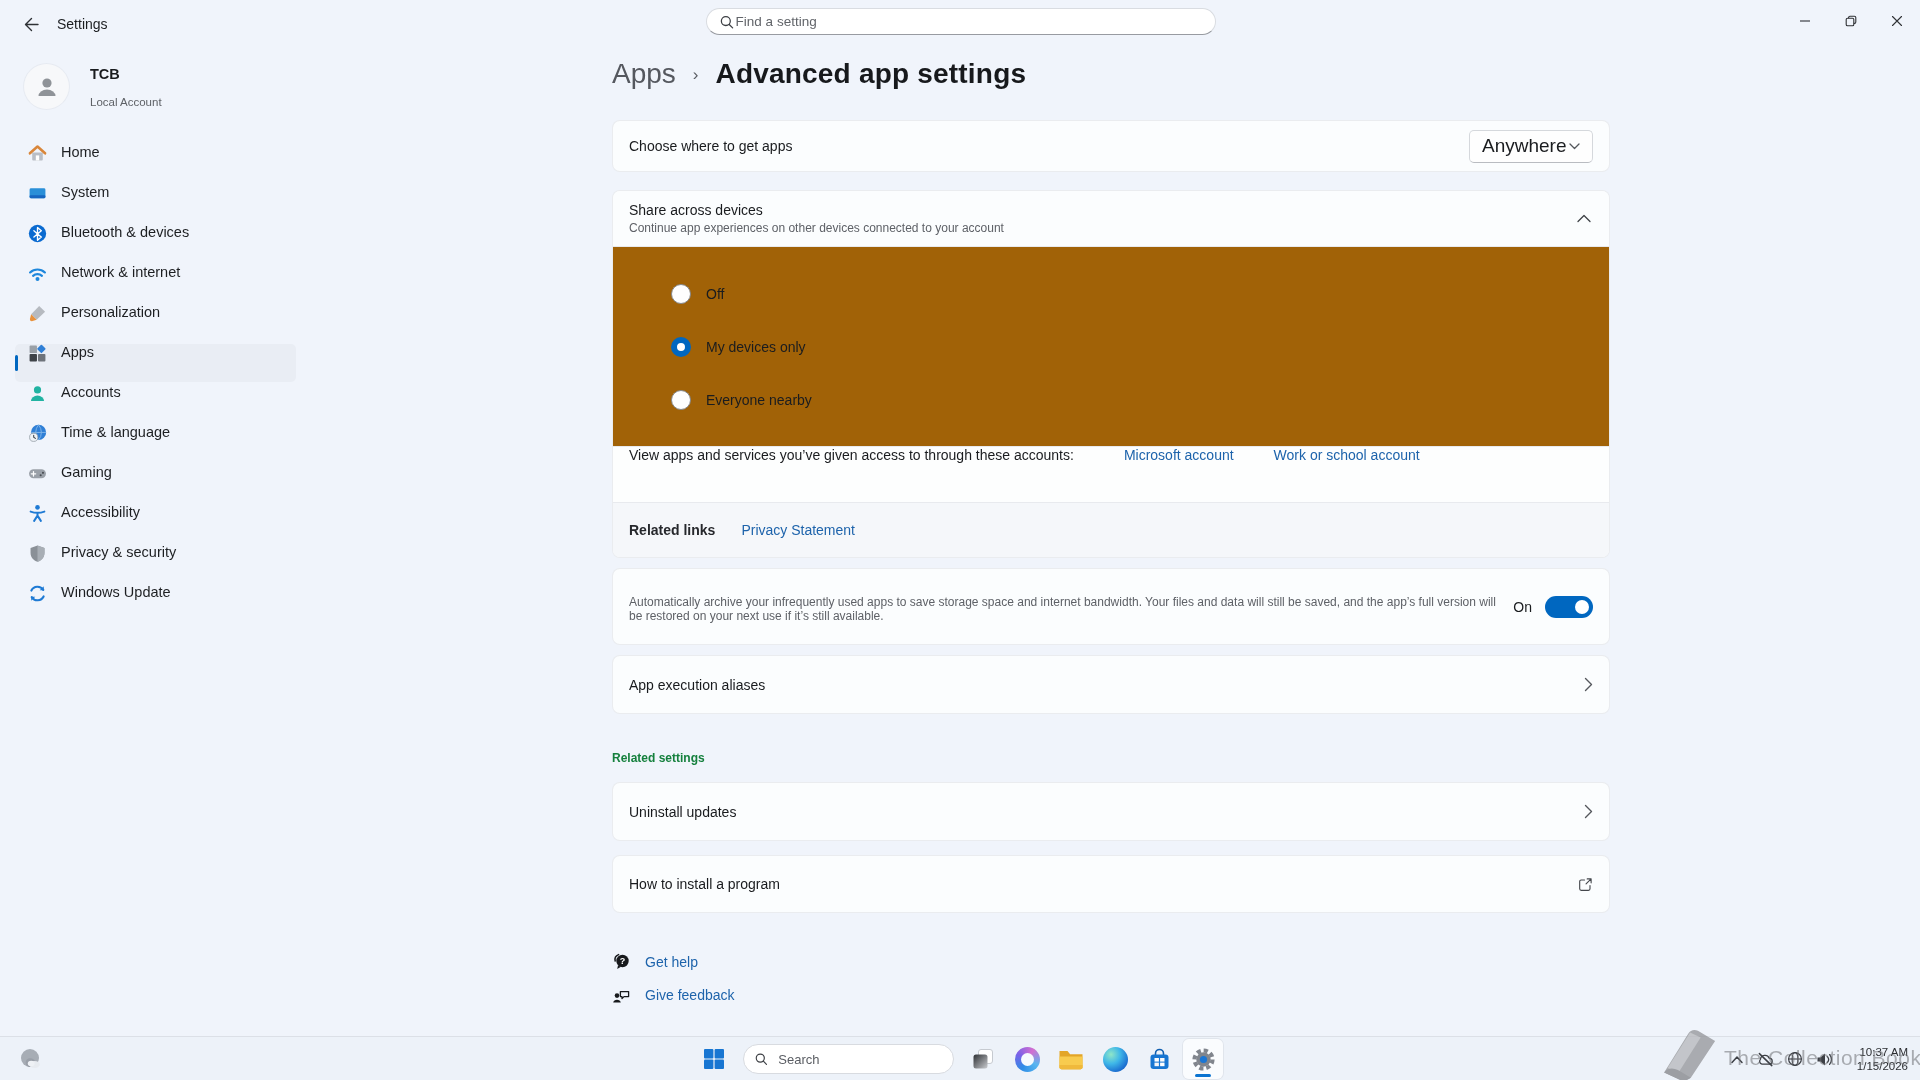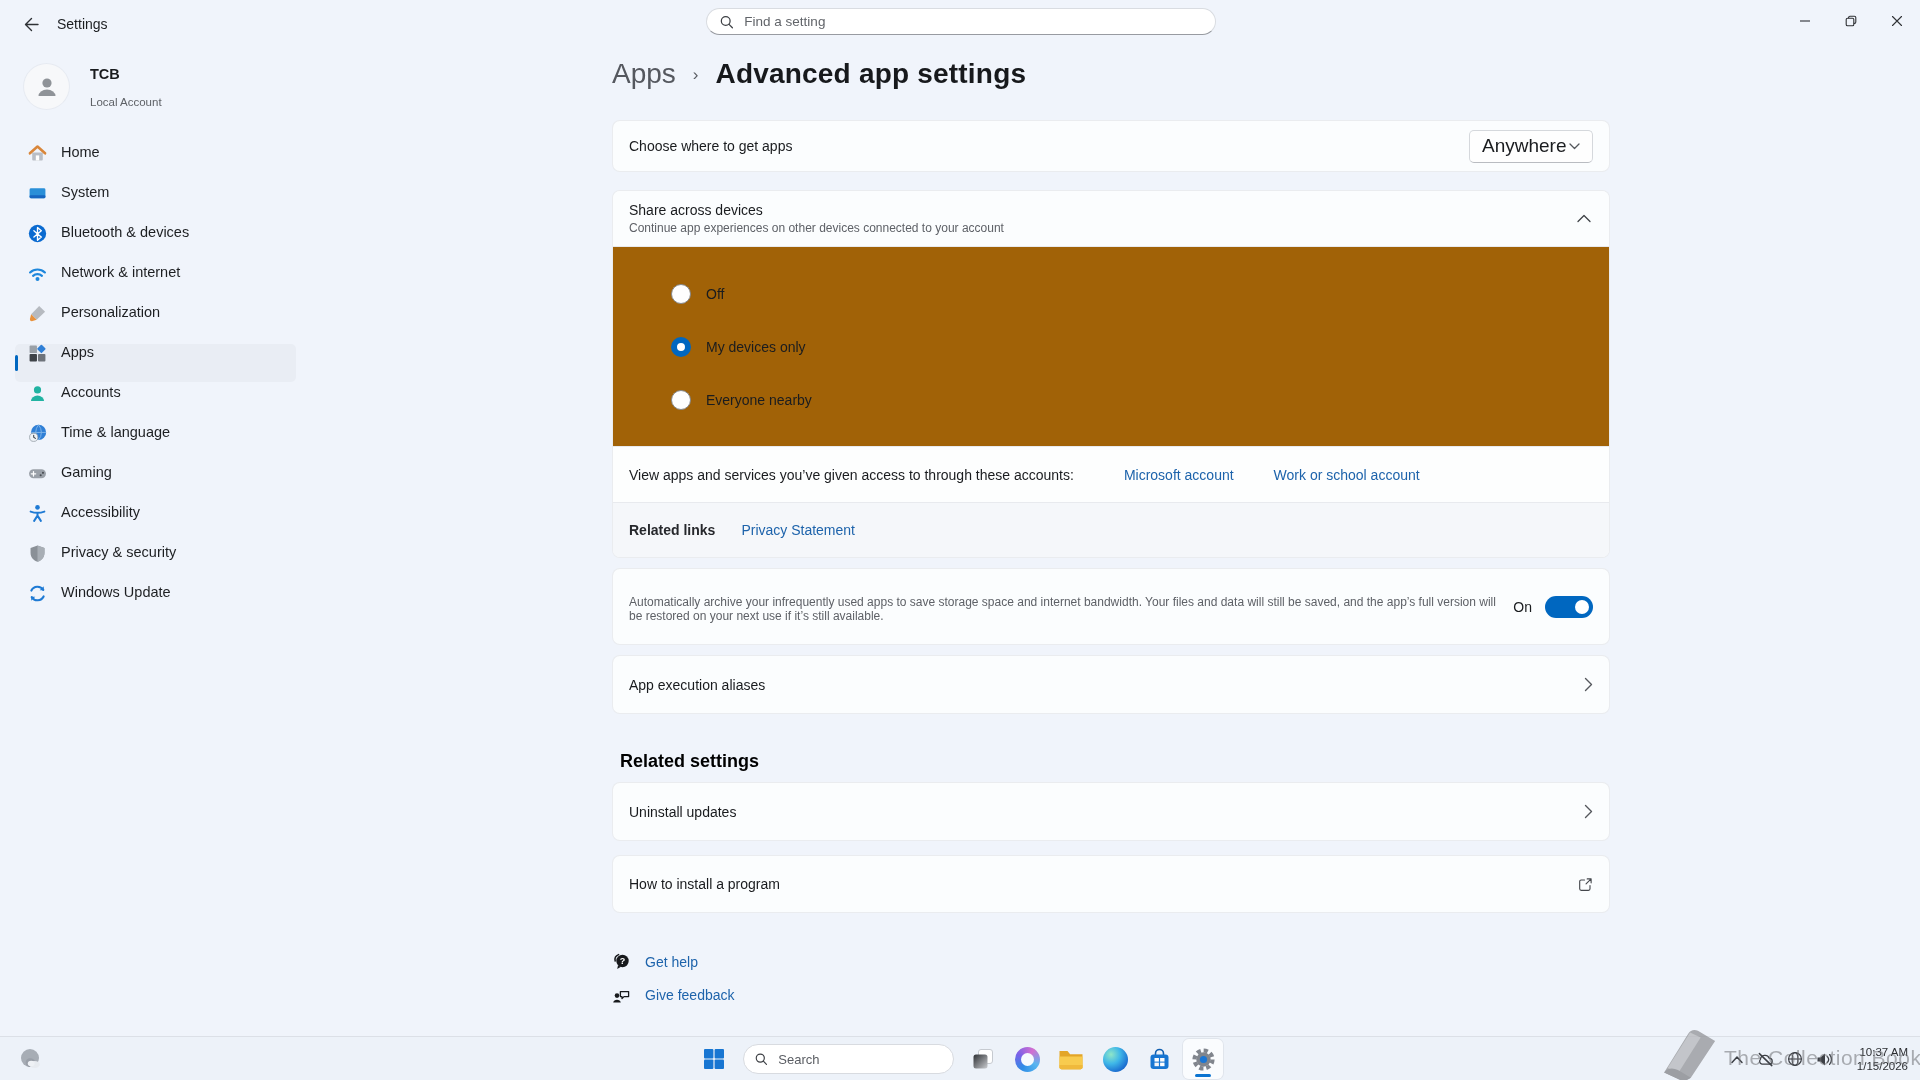--- a/index.html
+++ b/index.html
@@ -14,21 +14,21 @@
 
   
   .titlebar { position:absolute; top:0; left:0; right:0; height:46px; }
   .back-btn { position:absolute; left:14px; top:8px; width:34px; height:32px; display:flex; align-items:center; justify-content:center; border-radius:5px; }
   .app-title { position:absolute; left:57px; top:16px; font-size:14px; color:#1b1d20; }
   .win-controls { position:absolute; right:0; top:0; display:flex; }
   .win-btn { width:46px; height:42px; display:flex; align-items:center; justify-content:center; }
 
   .find-setting { position:absolute; left:706px; top:8px; width:510px; height:27px;
     background:#ffffff; border:1px solid #d9dce1; border-bottom:1px solid #989ba1;
-    border-radius:14px; display:flex; align-items:center; gap:9px; padding:0 13px; }
+    border-radius:14px; display:flex; align-items:center; padding:0 13px; }
   .find-setting input { border:none; outline:none; background:transparent; font-size:13.5px; width:100%;
     font-family:inherit; color:#1a1c1f; }
   .find-setting input::placeholder { color:#616469; }
 
   
   .sidebar { position:absolute; top:46px; left:0; width:300px; bottom:44px; }
   .user-card { position:absolute; top:18px; left:24px; display:flex; align-items:center; gap:21px; }
   .avatar { width:45px; height:45px; border-radius:50%; background:#f7f8fa; display:flex; align-items:center; justify-content:center; box-shadow:0 0 0 1px rgba(0,0,0,0.04); }
   .user-name { font-size:14.5px; font-weight:bold; color:#191b1e; }
   .user-type { font-size:11.5px; color:#5e6166; margin-top:14px; }
@@ -56,34 +56,34 @@
   .dropdown { width:124px; height:33px; background:#fefefe; border:1px solid #d5d8dc; border-bottom-color:#b9bcc1;
     border-radius:5px; display:flex; align-items:center; justify-content:space-between; padding:0 12px; font-size:19px; }
 
   .expander { top:144px; height:368px; overflow:hidden; padding:0; }
   .exp-header { height:56px; display:flex; align-items:center; justify-content:space-between; padding:0 18px 0 16px; background:#fbfdfe; border-bottom:1px solid #e8eaee; }
   .exp-sub { font-size:12px; color:#5e6167; margin-top:3px; }
   .radio-panel { height:200px; background:#a16207; border-bottom:1px solid #e8eaee; padding:26px 0 0 58px; }
   .radio-row { display:flex; align-items:center; gap:15px; height:42px; margin-bottom:11px; font-size:14px; }
   .radio { width:20px; height:20px; border-radius:50%; background:#fefefe; border:1px solid #85888c; }
   .radio.selected { border:6px solid #0067c0; background:#ffffff; }
-  .accounts-row { height:56px; background:#fdfefe; border-bottom:1px solid #e8eaee; display:flex; align-items:center; padding:0 16px; font-size:14px; }
+  .accounts-row { height:56px; background:#fdfefe; border-bottom:1px solid #e8eaee; display:flex; align-items:flex-start; padding:0 16px; font-size:14px; }
   .link { color:#1d63ab; }
   .related-row { height:54px; background:#f5f7fa; display:flex; align-items:center; padding:0 16px; font-size:14px; }
   .related-label { font-weight:bold; color:#26282c; }
 
   .card-archive { top:522px; height:77px; }
   .archive-flex { display:flex; justify-content:space-between; align-items:center; padding:0 16px; height:100%; }
   .archive-desc { font-size:12px; color:#5e6167; line-height:14px; max-width:872px; margin-top:4px; }
   .toggle-wrap { display:flex; align-items:center; gap:13px; font-size:14px; }
   .toggle { width:48px; height:22px; border-radius:11px; background:#0067c0; position:relative; }
   .toggle .knob { position:absolute; right:4px; top:4px; width:14px; height:14px; border-radius:50%; background:#ffffff; }
 
   .card-aliases { top:609px; height:59px; }
-  .related-settings-h { position:absolute; top:705px; left:0; font-size:18px; font-weight:bold; color:#000000;margin-left:8px; }
+  .related-settings-h { position:absolute; top:705px; left:0; font-size:12px; font-weight:bold; color:#15803d; }
   .card-uninstall { top:736px; height:59px; }
   .card-howto { top:809px; height:58px; }
 
   .footer-link { position:absolute; left:0; display:flex; align-items:center; gap:14px; font-size:14px; }
   .fl-1 { top:906px; } .fl-2 { top:939px; }
 
   
   .taskbar { position:absolute; left:0; right:0; bottom:0; height:44px; background:#edf2f9; border-top:1px solid rgba(0,0,0,0.07); }
   .weather-btn { position:absolute; left:14px; top:8px; width:34px; height:28px; display:flex; align-items:center; justify-content:center; opacity:0.85; }
   .tb-center { position:absolute; left:694px; top:2px; height:40px; display:flex; align-items:center; gap:4px; }

